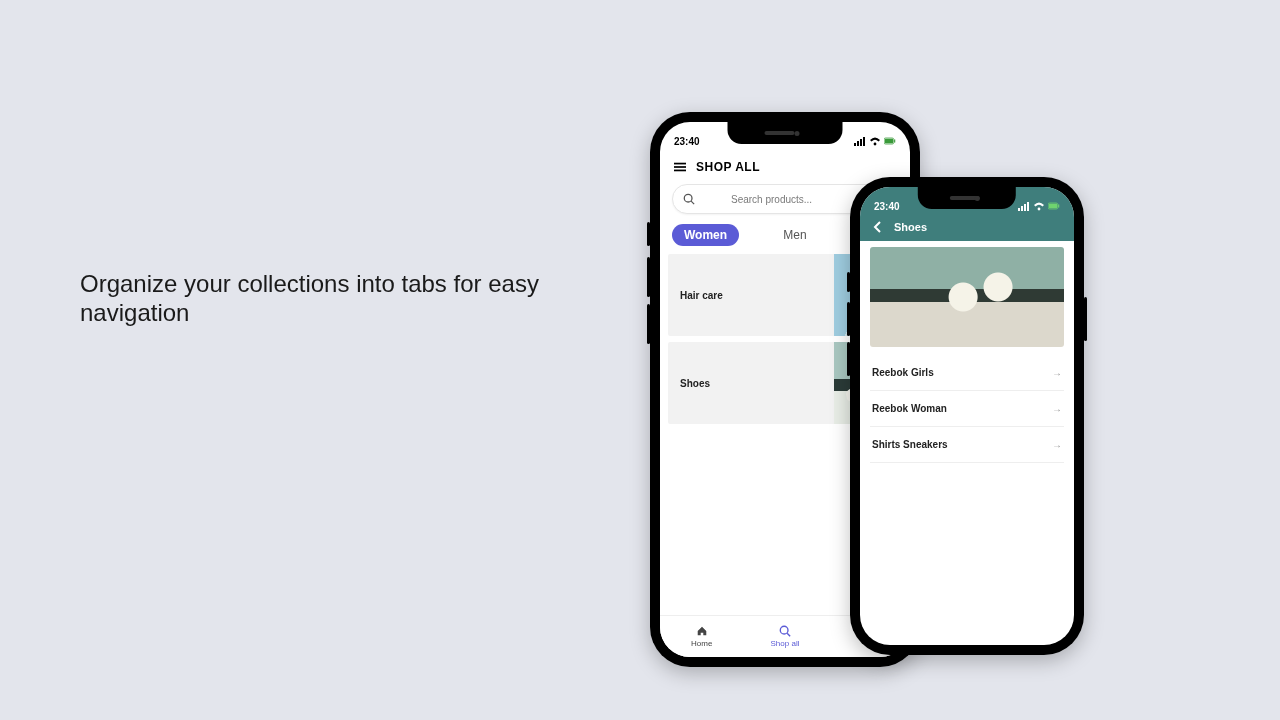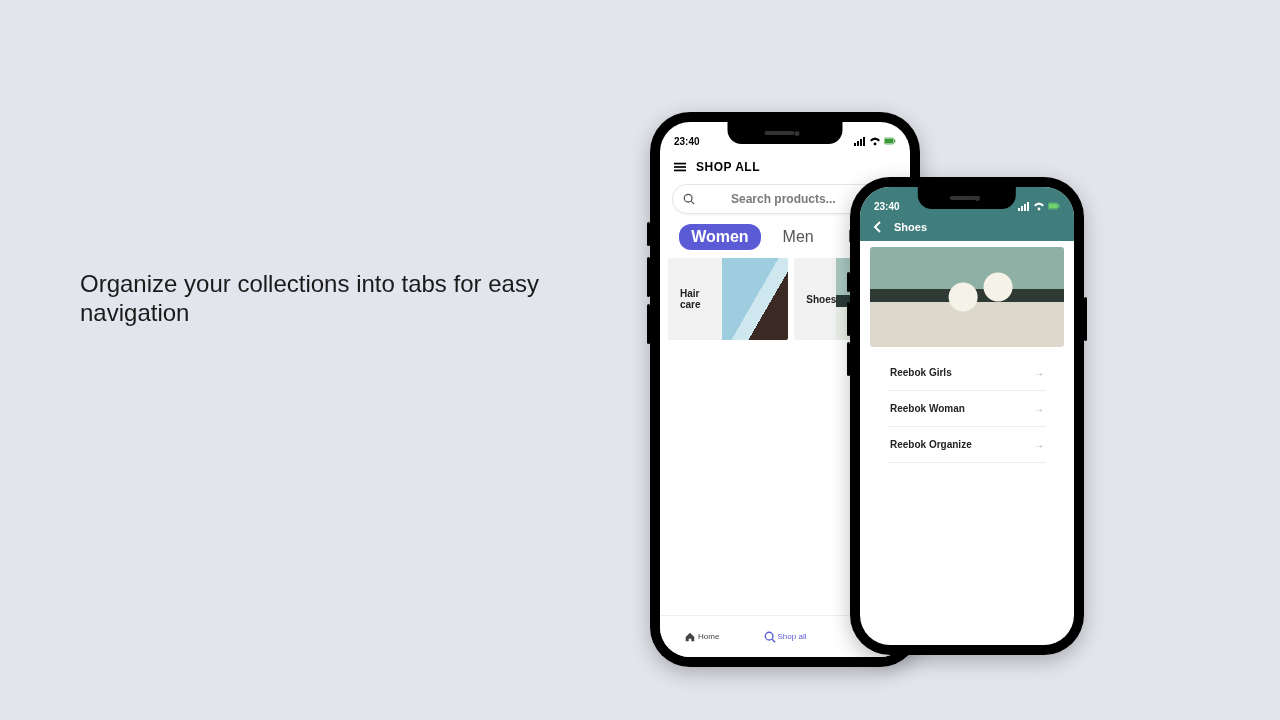--- a/index.html
+++ b/index.html
@@ -52,48 +52,48 @@
     display:flex; justify-content:space-between; align-items:center;
     height: 32px; padding: 6px 14px 0; font-size: 10px; font-weight:700;
   }
   .statusbar .icons { display:flex; gap:3px; align-items:center; }
   .statusbar svg { display:block; }
 
   
   .pA-header { display:flex; align-items:center; gap:10px; padding: 6px 14px 2px; }
   .pA-header .title { font-weight:800; font-size:12px; letter-spacing:.5px; }
   .pA-search { margin: 8px 12px 10px; height:30px; background:#fff; border:1px solid #e5e5e5; border-radius:16px; display:flex; align-items:center; padding:0 10px; gap:36px; box-shadow: 0 1px 2px rgba(0,0,0,.05); }
-  .pA-search .ph { color:#7a7a7a; font-size:12px;font-weight:bold; }
-  .pA-tabs { display:flex; gap:10px; justify-content:center; padding: 0 12px 8px; font-size:16px; }
+  .pA-search .ph { color:#7a7a7a; font-size:10px; }
+  .pA-tabs { display:flex; gap:10px; justify-content:space-between; padding: 0 12px 8px; font-size:12px; }
   .pA-tabs .tab { padding:4px 12px; border-radius:12px; color:#555; }
   .pA-tabs .tab.active { background:#5b5bd6; color:#fff; font-weight:700; }
-  .pA-list { padding: 0 8px; display:flex; flex-direction:row; gap:6px; }
+  .pA-list { padding: 0 8px; display:flex; flex-direction:column; gap:6px; }
   .pA-card { background:#f2f2f2; border-radius:2px; height:82px; display:flex; align-items:center; justify-content:space-between; overflow:hidden; }
   .pA-card .label { font-size:10px; font-weight:700; padding-left:12px; color:#222; }
   .pA-card .thumb { width:68px; height:100%; }
   .thumb.hair { background: linear-gradient(120deg,#9fcde0 0 50%, #cfe7ef 50% 65%, #3a2a23 65% 100%); }
   .thumb.shoes { background: linear-gradient(180deg,#a9c7c0 0 45%, #2b3b38 45% 60%, #e8ede6 60% 100%); position:relative; }
   .thumb.shoes::after{ content:""; position:absolute; left:18%; top:52%; width:50%; height:18%; background:#f4f4ee; border-radius:40% 40% 30% 30%; transform:rotate(-12deg); }
   .thumb.shirts { background: repeating-linear-gradient(100deg,#1e3a56 0 8px,#2f5b80 8px 16px,#e8edf2 16px 22px); }
   .pA-bottom { position:absolute; bottom:0; left:0; right:0; height:42px; background:#fff; border-top:1px solid #eee; display:flex; }
-  .pA-bottom .bn { flex:1; display:flex; flex-direction:row; align-items:center; justify-content:center; gap:2px; font-size:8px; color:#444; }
+  .pA-bottom .bn { flex:1; display:flex; flex-direction:column; align-items:center; justify-content:center; gap:2px; font-size:8px; color:#444; }
   .pA-bottom .bn.active { color:#5b5bd6; }
 
   
   .pB-top { background:#3f7e7c; color:#fff; }
   .pB-top .statusbar { color:#fff; }
   .pB-head { display:flex; align-items:center; gap:10px; padding: 2px 12px 8px; }
   .pB-head .title { font-size:11px; font-weight:700; }
   .pB-hero { margin: 6px 10px 8px; height:100px; border-radius:3px;
     background:
       radial-gradient(circle at 66% 40%, #f5f3e8 0 14px, transparent 15px),
       radial-gradient(circle at 48% 50%, #f5f3e8 0 14px, transparent 15px),
       linear-gradient(180deg,#8fb0a5 0 42%, #2f3a34 42% 55%, #dcd8cc 55% 100%);
   }
-  .pB-list { padding: 0 28px; }
+  .pB-list { padding: 0 10px; }
   .pB-row { display:flex; justify-content:space-between; align-items:center; padding:12px 2px; border-bottom:1px solid #eee; font-size:10px; font-weight:600; color:#222; }
   .pB-row .arr { color:#999; font-size:10px; }
 
   
   svg { width:12px; height:12px; }
 </style>
 </head>
 <body>
 
 <div class="headline-block">
@@ -230,18 +230,18 @@
     <div class="pB-list">
       <div class="pB-row">
         <span>Reebok Girls</span>
         <span class="arr">→</span>
       </div>
       <div class="pB-row">
         <span>Reebok Woman</span>
         <span class="arr">→</span>
       </div>
       <div class="pB-row">
-        <span>Reebok Organize</span>
+        <span>Shirts Sneakers</span>
         <span class="arr">→</span>
       </div>
     </div>
   </div>
 </div>
 
 </body></html>

